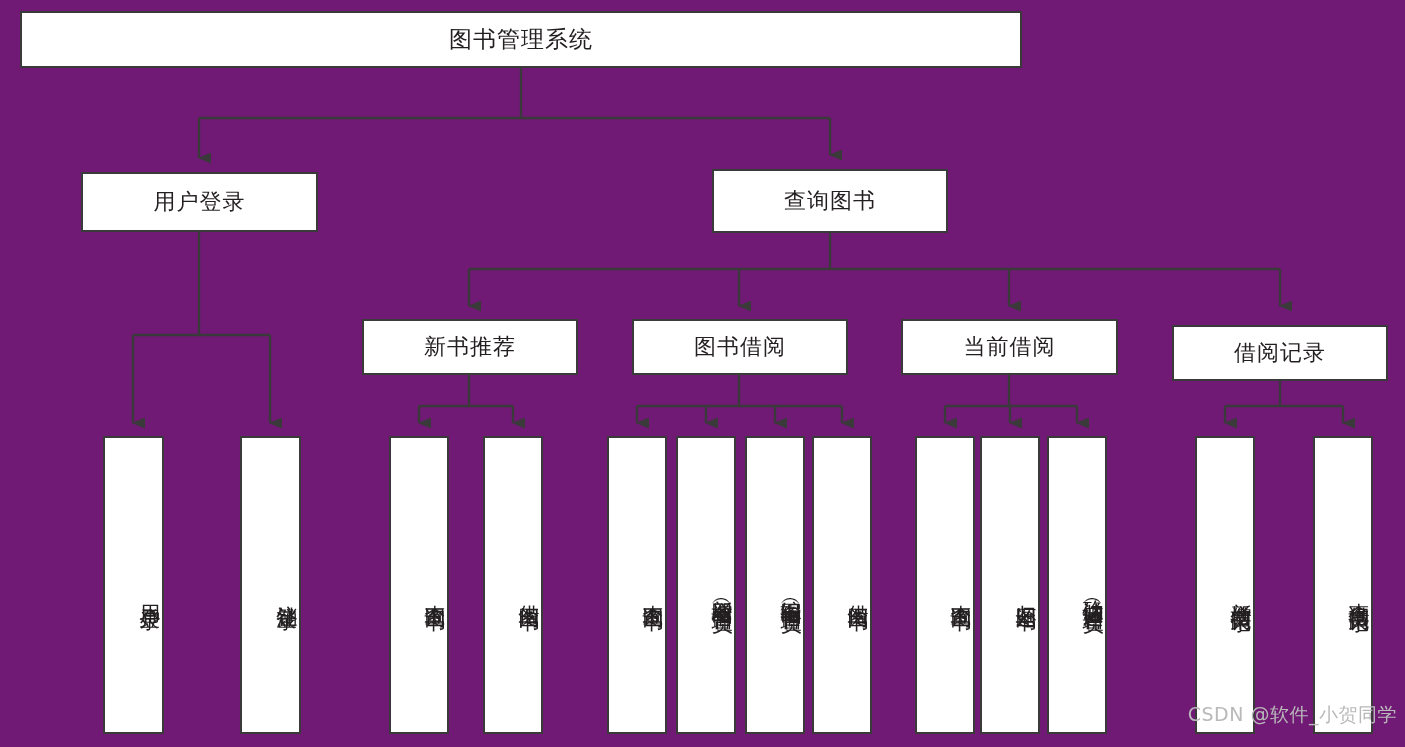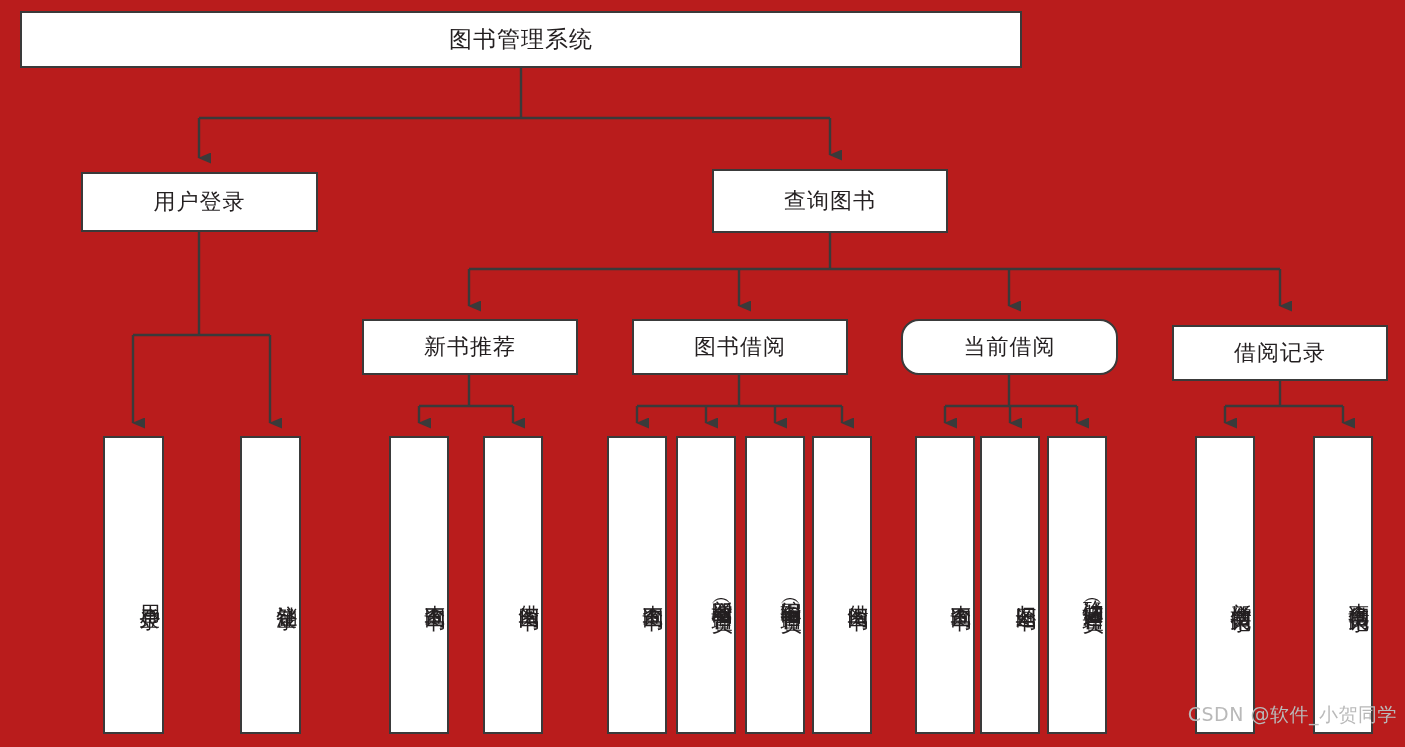--- a/index.html
+++ b/index.html
@@ -5,21 +5,21 @@
 <style>
   html,body{margin:0;padding:0;background:#ffffff;}
   body{
     font-family:"DejaVu Sans","Liberation Sans",sans-serif;
     color:#231f20;
   }
   #canvas{
     position:relative;
     width:1405px;
     height:747px;
-    background:#b91c1c;
+    background:#701a75;
     overflow:hidden;
   }
   svg#wires{
     position:absolute;
     left:0; top:0;
     width:1405px; height:747px;
     pointer-events:none;
   }
   .node{
     position:absolute;
@@ -131,21 +131,21 @@
   <div class="node horiz" style="left:712px;top:169px;width:236px;height:64px;">
     <span>查询图书</span>
   </div>
 
   <div class="node horiz" style="left:632px;top:319px;width:216px;height:56px;">
     <span>图书借阅</span>
   </div>
   <div class="node horiz" style="left:362px;top:319px;width:216px;height:56px;">
     <span>新书推荐</span>
   </div>
-  <div class="node horiz" style="left:901px;top:319px;width:217px;height:56px;border-radius:18px;">
+  <div class="node horiz" style="left:901px;top:319px;width:217px;height:56px;">
     <span>当前借阅</span>
   </div>
   <div class="node horiz" style="left:1172px;top:325px;width:216px;height:56px;">
     <span>借阅记录</span>
   </div>
 
   <div class="node vert" style="left:103px;top:436px;width:61px;height:298px;">
     <span>用户登录</span>
   </div>
   <div class="node vert" style="left:240px;top:436px;width:61px;height:298px;">

